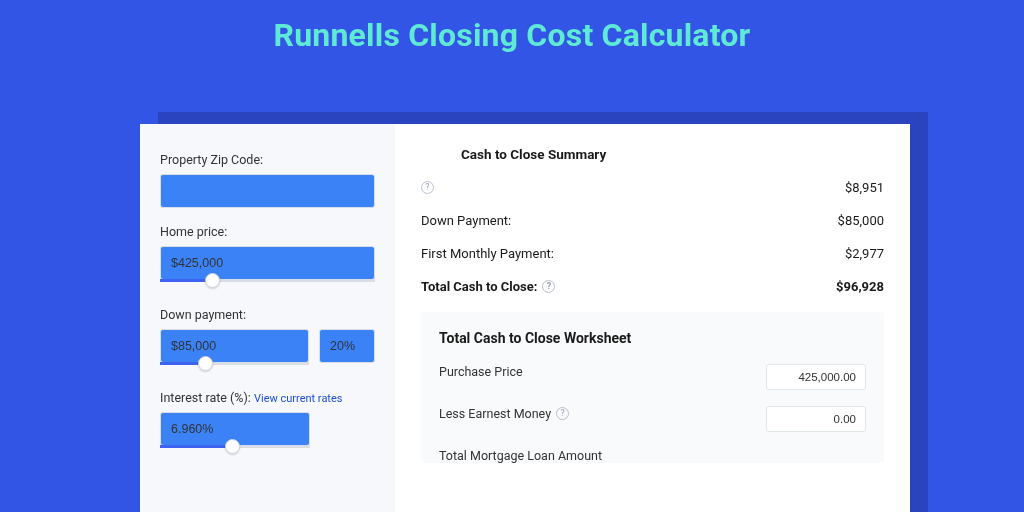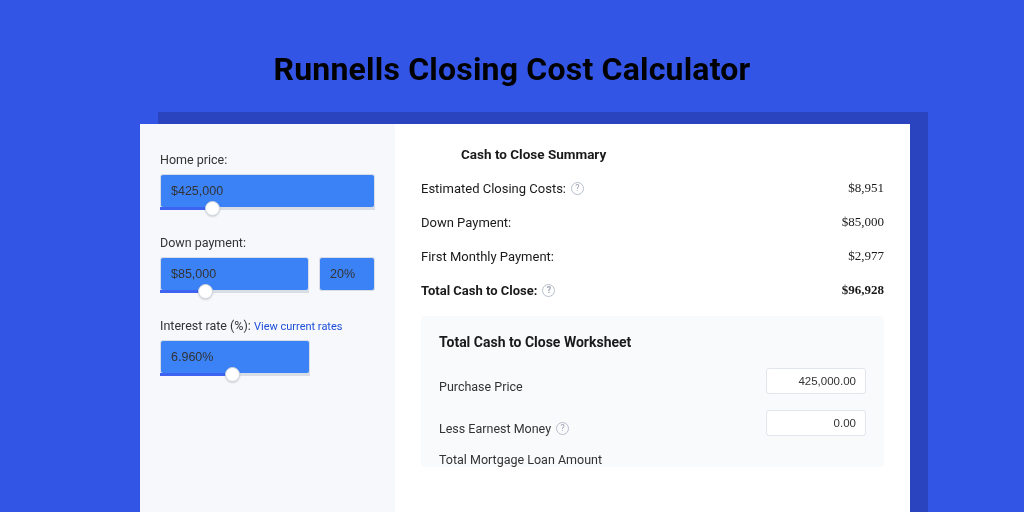--- a/index.html
+++ b/index.html
@@ -3,25 +3,25 @@
 <meta charset="utf-8">
 <style>
   * { box-sizing: border-box; margin: 0; padding: 0; }
   html, body { width: 1024px; height: 512px; overflow: hidden; }
   body {
     background: #3355e6;
     font-family: -apple-system, BlinkMacSystemFont, "Segoe UI", Roboto, Helvetica, Arial, sans-serif;
     color: #1a1a1a;
   }
   .page-title {
-    color: #000000;
+    color: #5eead4;
     font-size: 32px;
     font-weight: 700;
     text-align: center;
-    padding: 50px 0 26px 0;
+    padding: 16px 0 26px 0;
     letter-spacing: 0.2px;
   }
   .card-shadow {
     position: absolute;
     left: 158px;
     top: 112px;
     width: 770px;
     height: 430px;
     background: #2a44c0;
   }
@@ -90,21 +90,21 @@
   .summary-title { font-weight: 700; font-size: 13.5px; margin-bottom: 18px; margin-left: 40px; }
   .summary-row {
     display: flex;
     justify-content: space-between;
     align-items: center;
     margin-bottom: 18px;
   }
   .summary-row.total .summary-label,
   .summary-row.total .summary-value { font-weight: 700; }
   .summary-label { display: flex; align-items: center; gap: 5px; }
-  .summary-value { font-variant-numeric: tabular-nums; font-family: Liberation Serif, serif; }
+  .summary-value { font-variant-numeric: tabular-nums; }
   .help-icon {
     display: inline-flex;
     width: 13px; height: 13px;
     border: 1px solid #b8bfcc;
     border-radius: 50%;
     color: #9aa2b2;
     font-size: 9px;
     align-items: center;
     justify-content: center;
     line-height: 1;
@@ -112,21 +112,21 @@
   .worksheet {
     margin-top: 12px;
     background: #f9fafc;
     border-radius: 4px;
     padding: 18px 18px 0 18px;
   }
   .worksheet-title { font-weight: 700; font-size: 14px; margin-bottom: 18px; }
   .ws-row {
     display: flex;
     justify-content: space-between;
-    align-items: flex-end;
+    align-items: flex-start;
     margin-bottom: 16px;
   }
   .ws-label { display: flex; align-items: center; gap: 5px; font-size: 12.5px; color: #333; }
   .ws-input {
     width: 100px;
     height: 26px;
     border: 1px solid #e1e5ec;
     border-radius: 3px;
     background: #fff;
     text-align: right;
@@ -139,20 +139,24 @@
 <body>
 
 <h1 class="page-title">Runnells Closing Cost Calculator</h1>
 
 <div class="card-shadow"></div>
 
 <div class="card">
 
   <div class="left-col">
 
+    <div class="form-group">
+      <label class="form-label">Property Zip Code:</label>
+      <input class="text-input" value="" style="">
+    </div>
 
     <div class="form-group">
       <label class="form-label">Home price:</label>
       <input class="text-input" value="$425,000" style="">
       <div class="slider-wrap">
         <div class="slider-track"></div>
         <div class="slider-fill" style="width:24%"></div>
         <div class="slider-thumb" style="left:calc(24% - 7px)"></div>
       </div>
     </div>
@@ -188,21 +192,20 @@
     </div>
 
   </div>
 
   <div class="right-col">
 
     <div class="summary-title">Cash to Close Summary</div>
 
     <div class="summary-row">
       <div class="summary-label">
-        <span>Estimated Closing Costs:</span>
         <span class="help-icon">?</span>
       </div>
       <div class="summary-value">$8,951</div>
     </div>
 
     <div class="summary-row">
       <div class="summary-label">
         <span>Down Payment:</span>
       </div>
       <div class="summary-value">$85,000</div>

